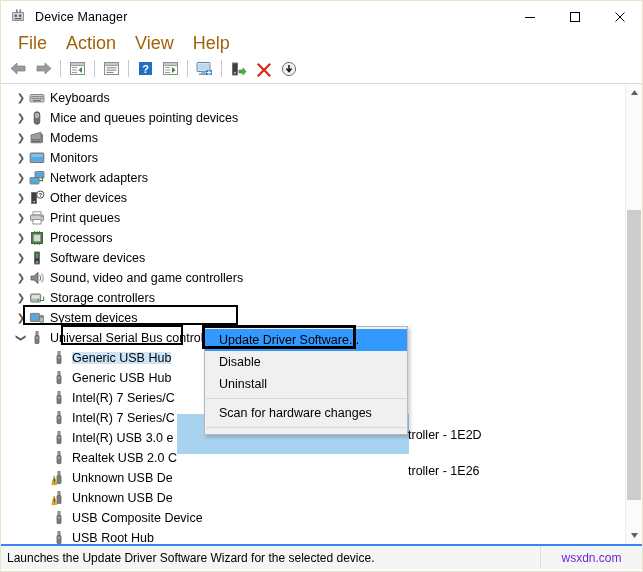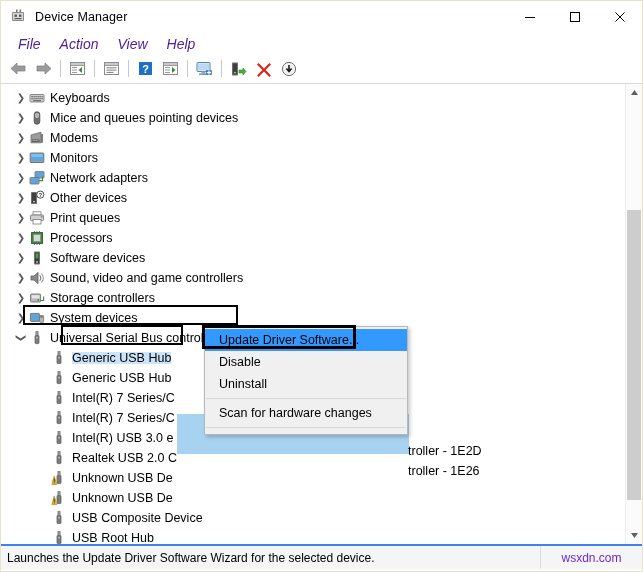--- a/index.html
+++ b/index.html
@@ -62,25 +62,24 @@
 
   
   .menubar {
     height: 23px;
     display: flex;
     align-items: center;
     padding-left: 8px;
     background: #ffffff;
   }
   .menubar-item {
-    font-size: 14px;
-    color: #4c1d95;
+    font-size: 18px;
+    color: #a16207;
     padding: 3px 10px 3px 9px;
     cursor: default;
-    font-style: italic;
   }
 
   
   .toolbar {
     height: 27px;
     display: flex;
     align-items: center;
     padding-left: 5px;
     background: #ffffff;
     border-bottom: 1px solid #ffffff;
@@ -707,21 +706,21 @@
               <rect x="6" y="5.4" width="4" height="8.2" rx="0.8" fill="#7d7d7d" stroke="#555" stroke-width="0.7"></rect>
               <rect x="6.9" y="1.6" width="2.2" height="3.8" fill="#9a9a9a" stroke="#666" stroke-width="0.6"></rect>
               <rect x="7.3" y="7" width="1.4" height="1.4" fill="#cfcfcf"></rect>
             </svg>
         </span>
         <span class="row-label">USB Root Hub</span>
       </div>
 
     </div>
 
-    <div class="right-frag" style="left:407px; top:360px;">troller - 1E2D</div>
+    <div class="right-frag" style="left:407px; top:344px;">troller - 1E2D</div>
     <div class="right-frag" style="left:407px; top:380px;">troller - 1E26</div>
 
     <div class="sel-block" style="left:176px; top:330px; width:232px; height:40px; z-index:5;"></div>
 
     <div class="annot" style="left:22px; top:221px; width:215px; height:20px;"></div>
     <div class="annot" style="left:60px; top:241px; width:122px; height:20px;"></div>
 
     <div class="ctxmenu" style="left:203px; top:242px;">
       <div class="ctx-item highlighted">Update Driver Software...</div>
       <div class="ctx-item">Disable</div>

